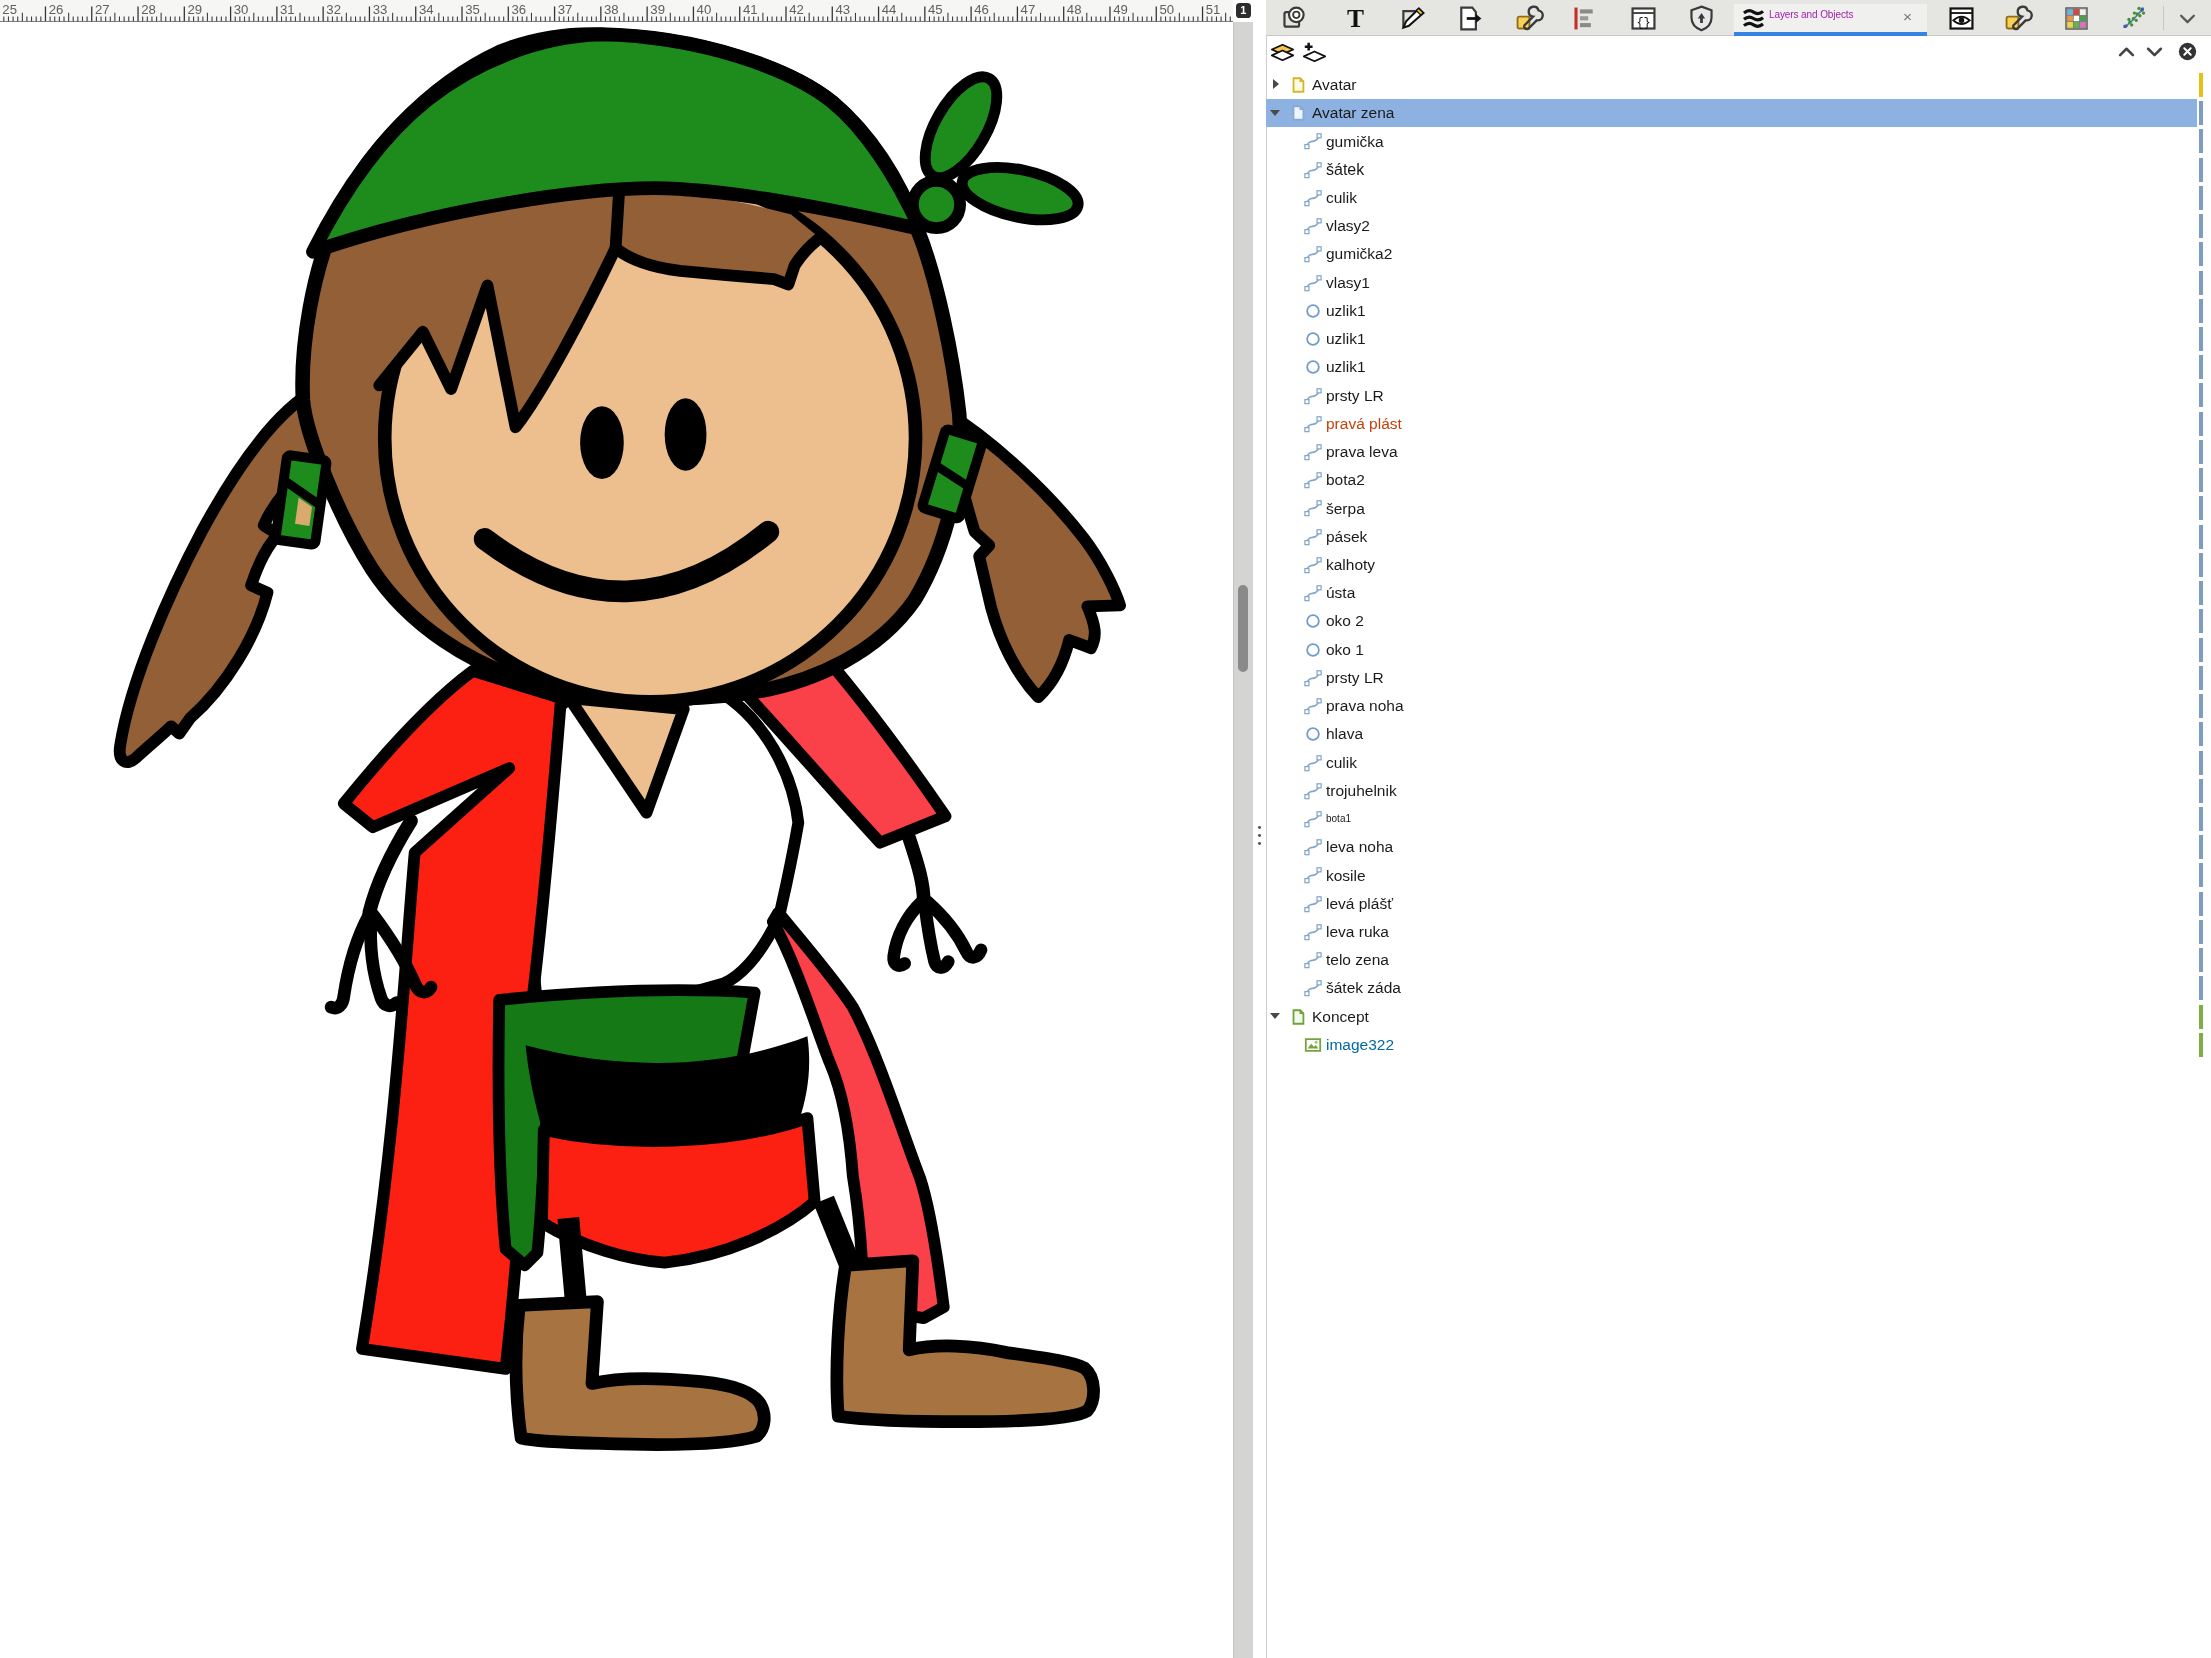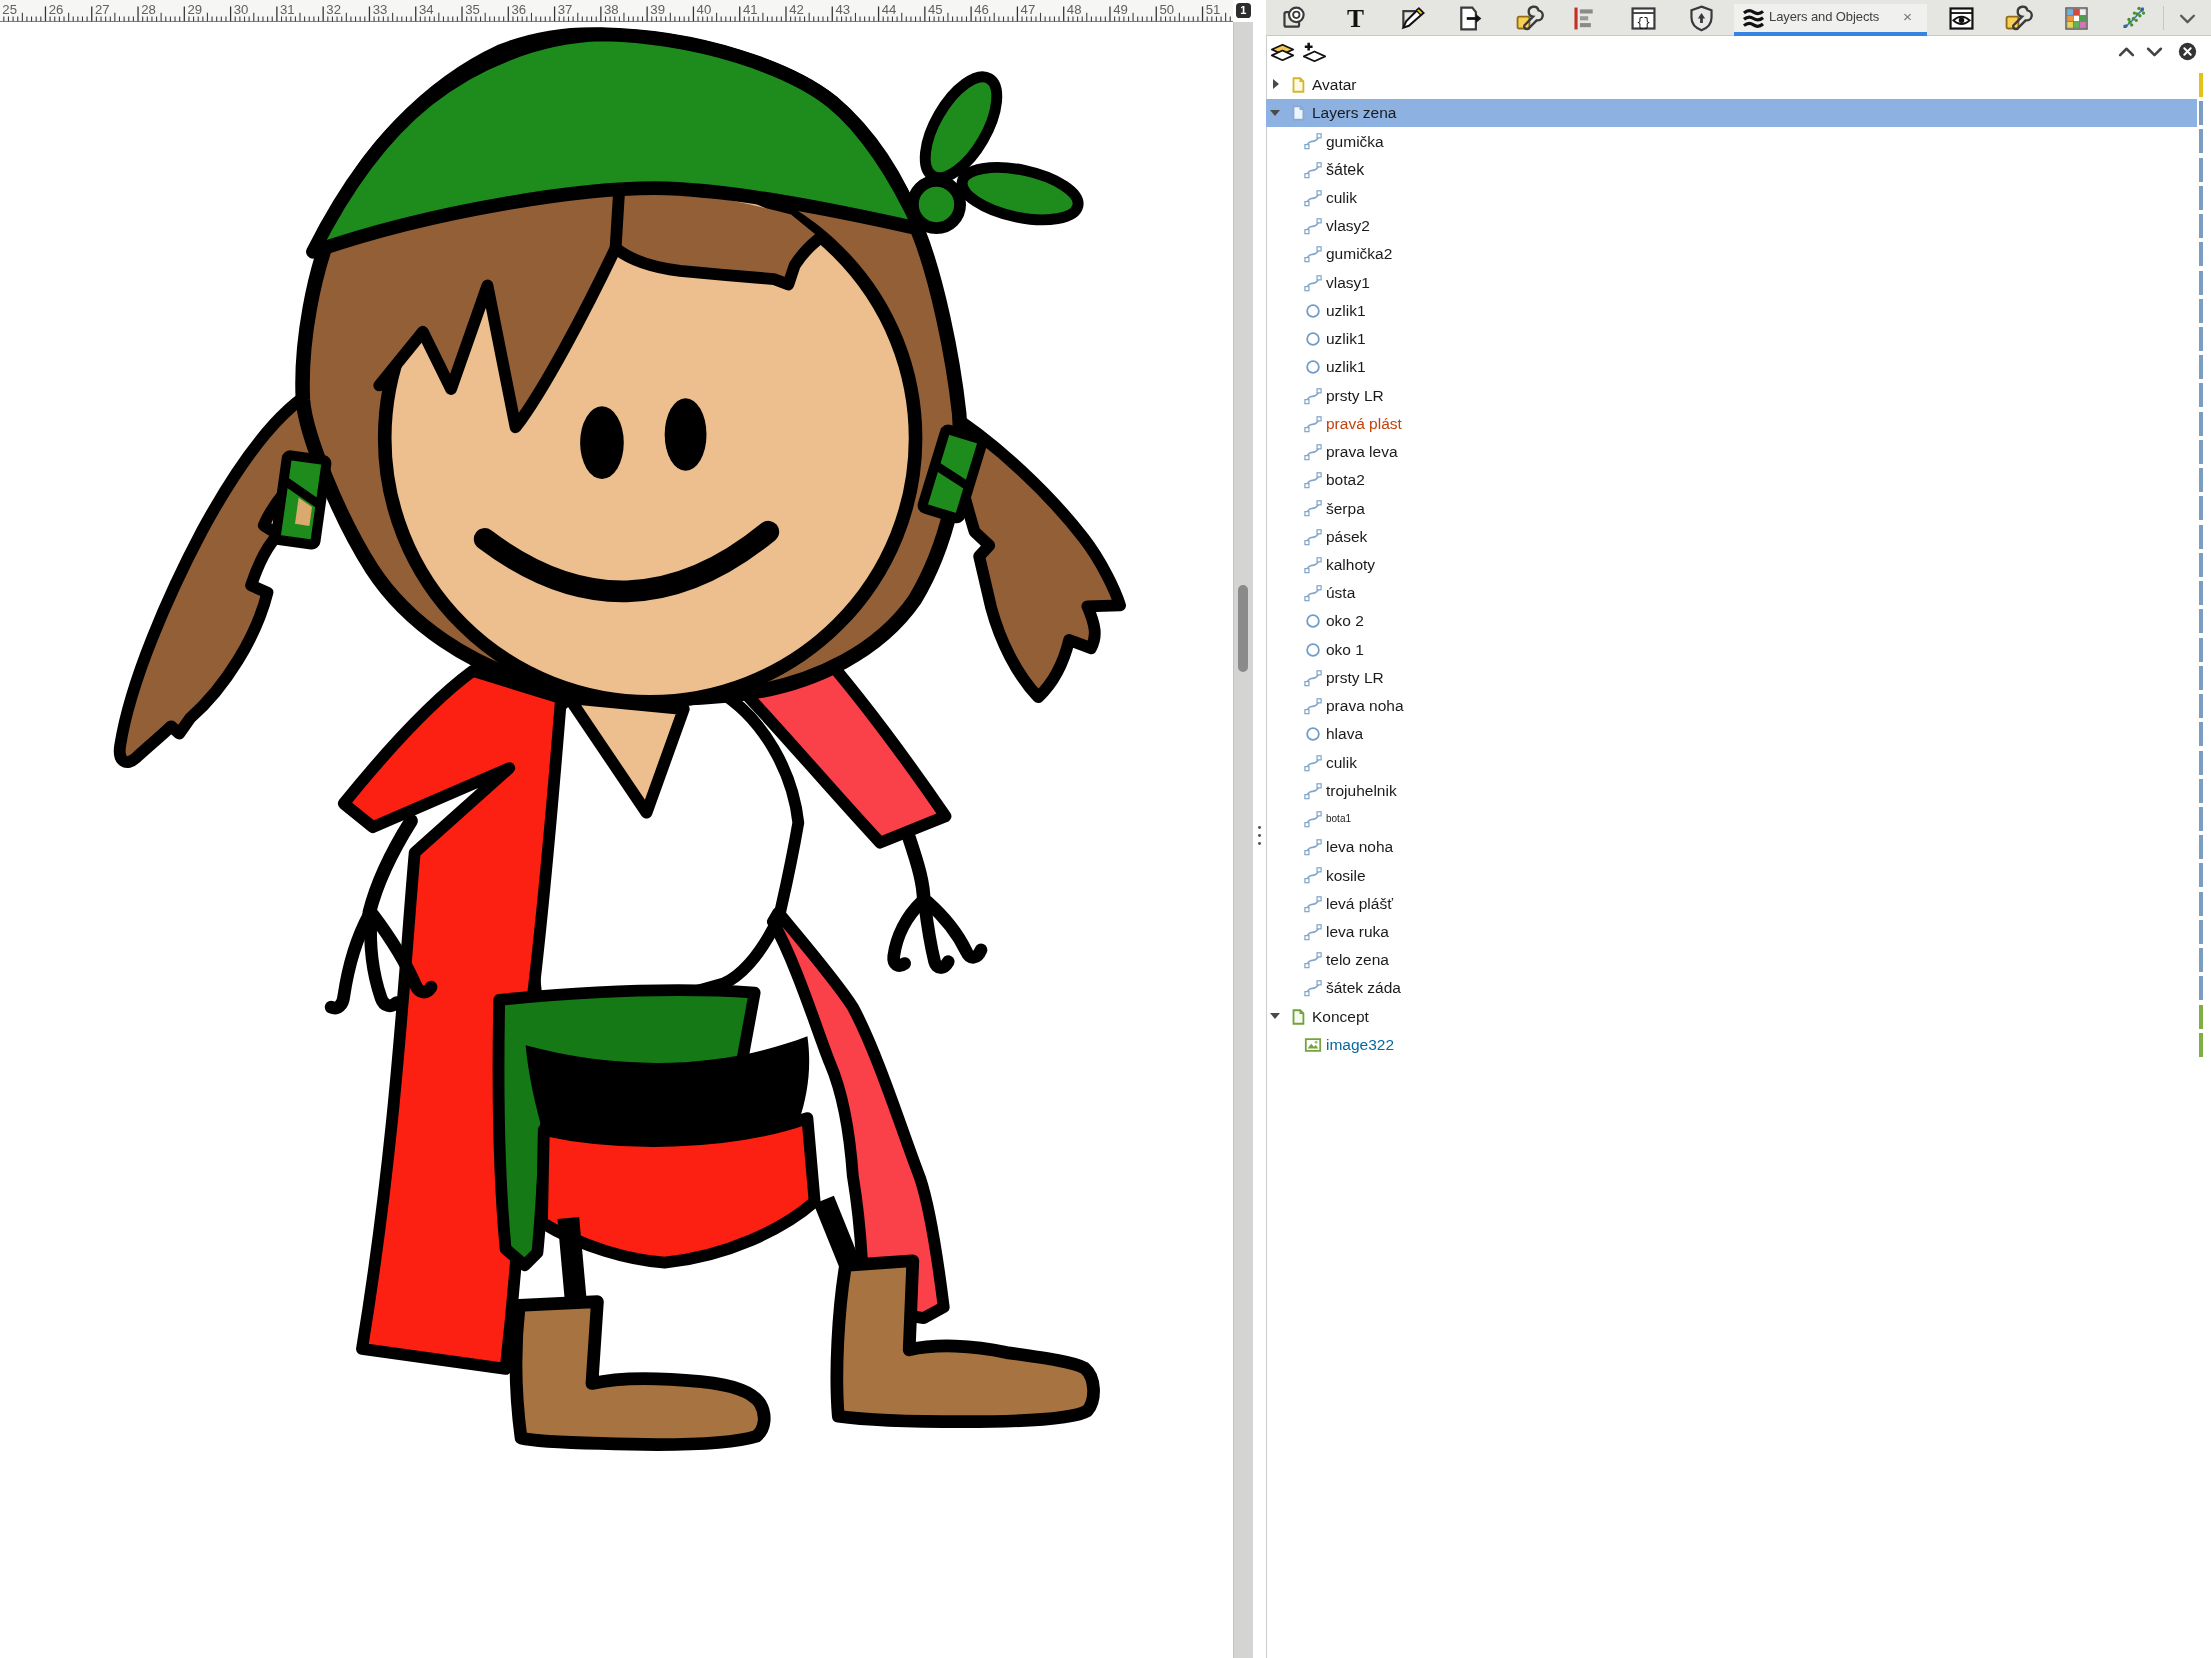--- a/index.html
+++ b/index.html
@@ -433,21 +433,21 @@
     <circle cx="23" cy="6" r="1.8" fill="#3f9130"></circle>
     <circle cx="28" cy="11" r="1.8" fill="#3f9130"></circle>
     <rect x="25" y="5" width="3.4" height="3.4" fill="#4452c9"></rect>
     <rect x="6" y="24" width="3.4" height="3.4" fill="#4452c9"></rect>
   </svg>
 <svg style="position:absolute;left:1740px;top:4.5px" width="27" height="27" viewBox="0 0 34 34">
     <path d="M5,10 Q11,5 17,9 Q23,13 29,8" fill="none" stroke="#111" stroke-width="4"></path>
     <path d="M5,18 Q11,13 17,17 Q23,21 29,16" fill="none" stroke="#111" stroke-width="4"></path>
     <path d="M5,26 Q11,21 17,25 Q23,29 29,24" fill="none" stroke="#111" stroke-width="4"></path>
   </svg>
-<div style="position:absolute;left:1769px;top:9px;font-size:13px;letter-spacing:-0.1px;color:#404040">Layers and Objects</div>
+<div style="position:absolute;left:1769px;top:9px;font-size:10px;letter-spacing:-0.1px;color:#a21caf">Layers and Objects</div>
 <div style="position:absolute;left:1903px;top:8.2px;font-size:15.5px;color:#777">×</div>
 <div style="position:absolute;left:2163px;top:6.4px;width:0.9px;height:23.6px;background:#c6c6c3"></div>
 <svg style="position:absolute;left:2172px;top:2.7px" width="31" height="31" viewBox="0 0 34 34">
     <path d="M10,14 L17,21 L24,14" fill="none" stroke="#5a5a5a" stroke-width="2.6" stroke-linecap="round" stroke-linejoin="round"></path>
   </svg>
 <svg style="position:absolute;left:1266px;top:35px" width="33" height="33" viewBox="0 0 34 34">
     <path d="M6,15 L17,10 L28,15 L17,20 Z" fill="#f6c64f" stroke="#111" stroke-width="1.8" stroke-linejoin="round"></path>
     <path d="M6,21 L17,16 L28,21 L17,26 Z" fill="#fff" stroke="#111" stroke-width="1.8" stroke-linejoin="round"></path>
   </svg>
 <svg style="position:absolute;left:1298px;top:35px" width="33" height="33" viewBox="0 0 34 34">
@@ -470,21 +470,21 @@
     <path d="M12.5,2.5 L12.5,6 L16,6" fill="none" stroke="#d3b62c" stroke-width="1.6"></path>
   </svg>
 <div style="position:absolute;left:1312px;top:75px;font-size:15.5px;line-height:20px;color:#1b1b1b">Avatar</div>
 <div style="position:absolute;left:2199px;top:73px;width:4.1px;height:24px;background:#e2c214"></div>
 <div style="position:absolute;left:1266px;top:99px;width:931px;height:28px;background:#8db2e2"></div>
 <div style="position:absolute;left:1270px;top:110px;width:0;height:0;border-left:5.5px solid transparent;border-right:5.5px solid transparent;border-top:6.8px solid #4a4a4a"></div>
 <svg style="position:absolute;left:1289px;top:104px" width="18" height="18" viewBox="0 0 20 20">
     <path d="M5,2.5 L12.5,2.5 L16,6 L16,17.5 L5,17.5 Z" fill="#eef4fc" stroke="#89a9cf" stroke-width="2"></path>
     <path d="M12.5,2.5 L12.5,6 L16,6" fill="none" stroke="#89a9cf" stroke-width="1.6"></path>
   </svg>
-<div style="position:absolute;left:1312px;top:103px;font-size:15.5px;line-height:20px;color:#1b1b1b">Layers zena</div>
+<div style="position:absolute;left:1312px;top:103px;font-size:15.5px;line-height:20px;color:#1b1b1b">Avatar zena</div>
 <div style="position:absolute;left:2199px;top:101px;width:4.1px;height:24px;background:#7b9dc3"></div>
 <svg style="position:absolute;left:1304px;top:132px" width="18" height="18" viewBox="0 0 20 20">
     <path d="M3,16 C6,6 13,15 17,4" fill="none" stroke="#84a8cc" stroke-width="2"></path>
     <rect x="1" y="14" width="4.5" height="4.5" fill="#fff" stroke="#84a8cc" stroke-width="1.4"></rect>
     <rect x="14.5" y="2" width="4.5" height="4.5" fill="#fff" stroke="#84a8cc" stroke-width="1.4"></rect>
   </svg>
 <div style="position:absolute;left:1326px;top:132px;font-size:15.5px;line-height:20px;color:#1b1b1b">gumička</div>
 <div style="position:absolute;left:2199px;top:129px;width:4.1px;height:24px;background:#7b9dc3"></div>
 <svg style="position:absolute;left:1304px;top:161px" width="18" height="18" viewBox="0 0 20 20">
     <path d="M3,16 C6,6 13,15 17,4" fill="none" stroke="#84a8cc" stroke-width="2"></path>

